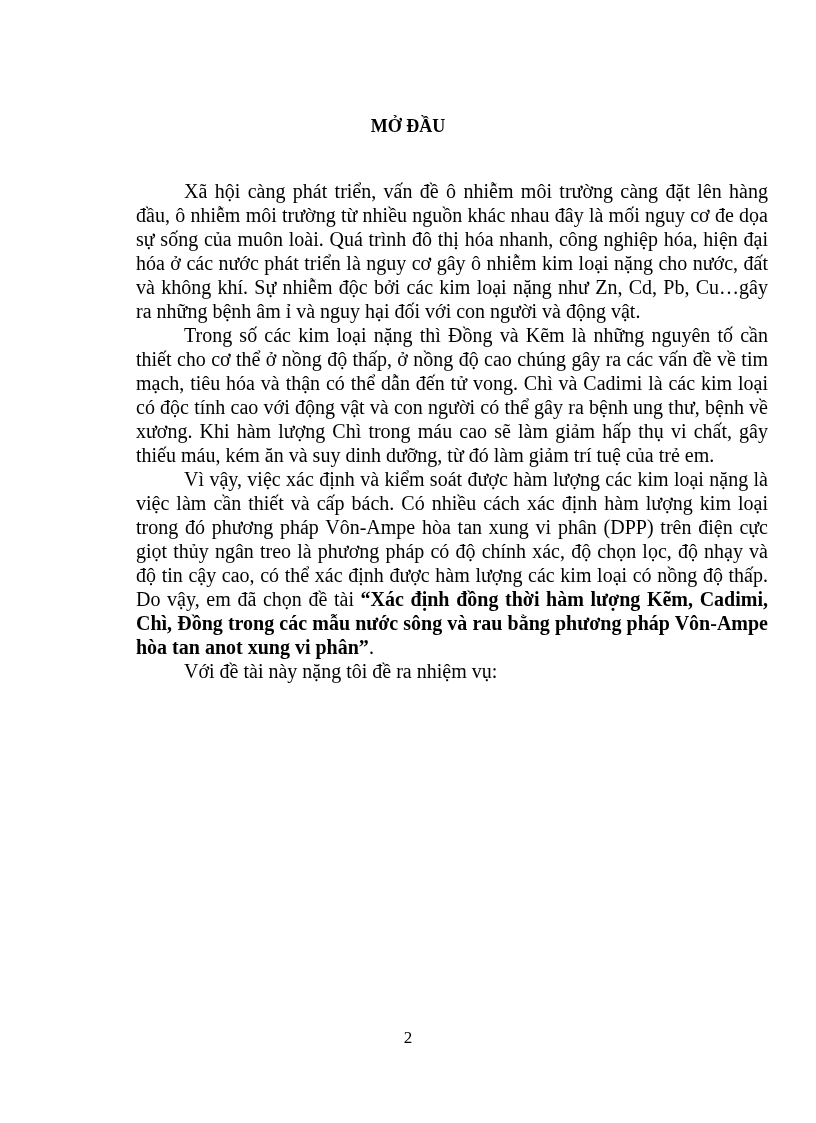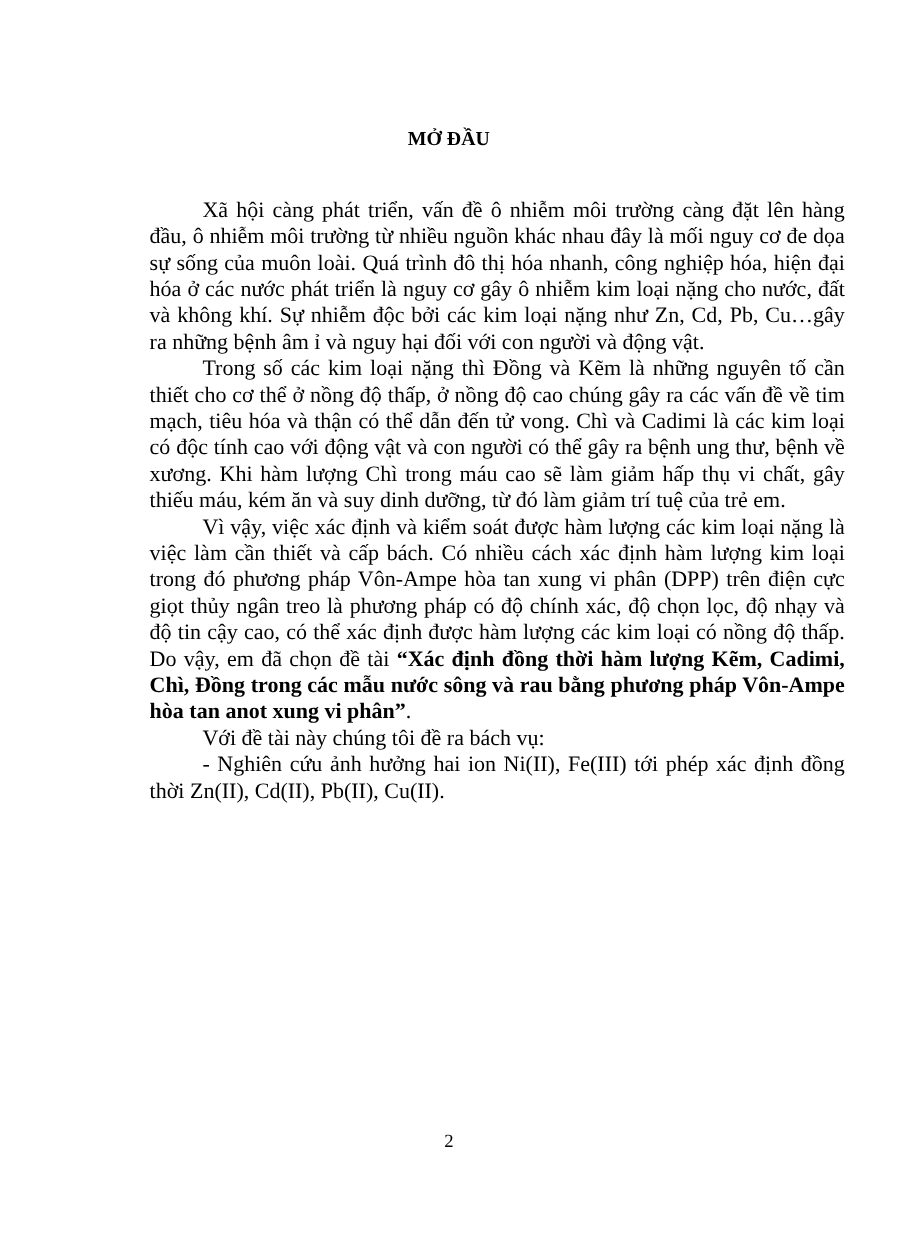--- a/index.html
+++ b/index.html
@@ -18,18 +18,17 @@
 </head>
 <body>
 
 <div class="page">
   <div class="title">MỞ ĐẦU</div>
 
   <div class="body-text">
     <p>Xã hội càng phát triển, vấn đề ô nhiễm môi trường càng đặt lên hàng đầu, ô nhiễm môi trường từ nhiều nguồn khác nhau đây là mối nguy cơ đe dọa sự sống của muôn loài.  Quá trình đô thị hóa nhanh, công nghiệp hóa, hiện đại hóa ở các nước phát triển là nguy cơ gây ô nhiễm kim loại nặng cho nước, đất và không khí. Sự nhiễm  độc bởi các kim loại nặng như Zn, Cd, Pb, Cu…gây ra những bệnh âm ỉ và nguy hại đối với con người và động vật.</p>
     <p>Trong số các kim loại nặng thì Đồng và Kẽm là những nguyên tố cần thiết cho cơ thể ở nồng độ thấp, ở nồng độ cao chúng gây ra các vấn đề về tim mạch, tiêu hóa và thận có thể dẫn đến tử vong. Chì và Cadimi là các kim loại có độc tính cao với động vật và con người có thể gây ra bệnh ung thư, bệnh về xương. Khi hàm lượng Chì trong máu cao sẽ làm giảm hấp thụ vi chất, gây thiếu máu, kém ăn và suy dinh dưỡng, từ đó làm giảm trí tuệ của trẻ em.</p>
     <p><span>Vì vậy, việc xác định và kiểm soát được hàm lượng các kim loại nặng là việc làm cần thiết và cấp bách. Có nhiều cách xác định hàm lượng kim loại trong đó phương pháp Vôn-Ampe hòa tan xung vi phân (DPP) trên điện cực giọt thủy ngân treo là phương pháp có độ chính xác, độ chọn lọc, độ nhạy và độ tin cậy cao, có thể xác định được hàm lượng các kim loại có nồng độ thấp. Do vậy, em đã chọn đề tài </span><span class="bold">“Xác định đồng thời hàm lượng Kẽm, Cadimi, Chì, Đồng trong các mẫu nước sông và rau bằng phương pháp Vôn-Ampe hòa tan anot xung vi phân”</span><span>.</span></p>
-    <p>Với đề tài này chúng tôi đề ra bách vụ:</p>
-    <p>- Nghiên cứu ảnh hưởng hai ion Ni(II), Fe(III) tới phép xác định đồng thời Zn(II), Cd(II), Pb(II), Cu(II).</p>
+    <p>Với đề tài này nặng tôi đề ra nhiệm vụ:</p>
   </div>
 
   <div class="page-number">2</div>
 </div>
 
 </body></html>

